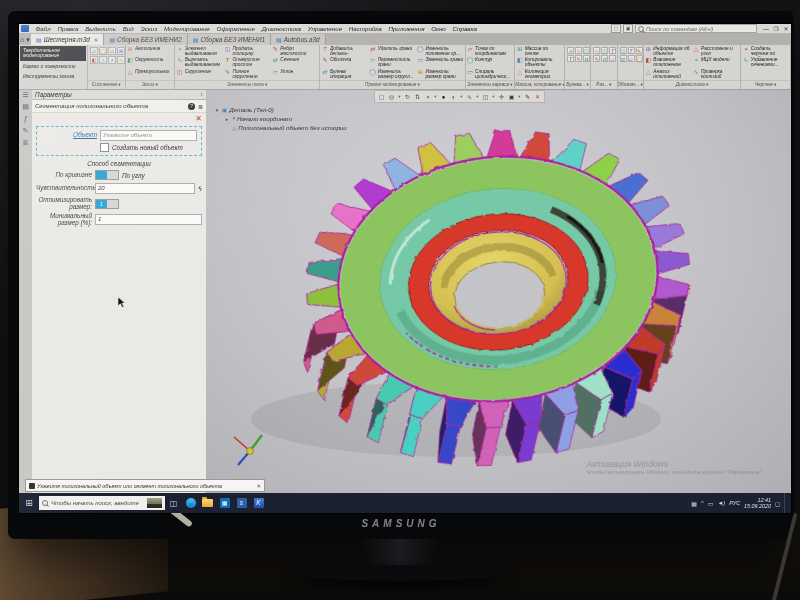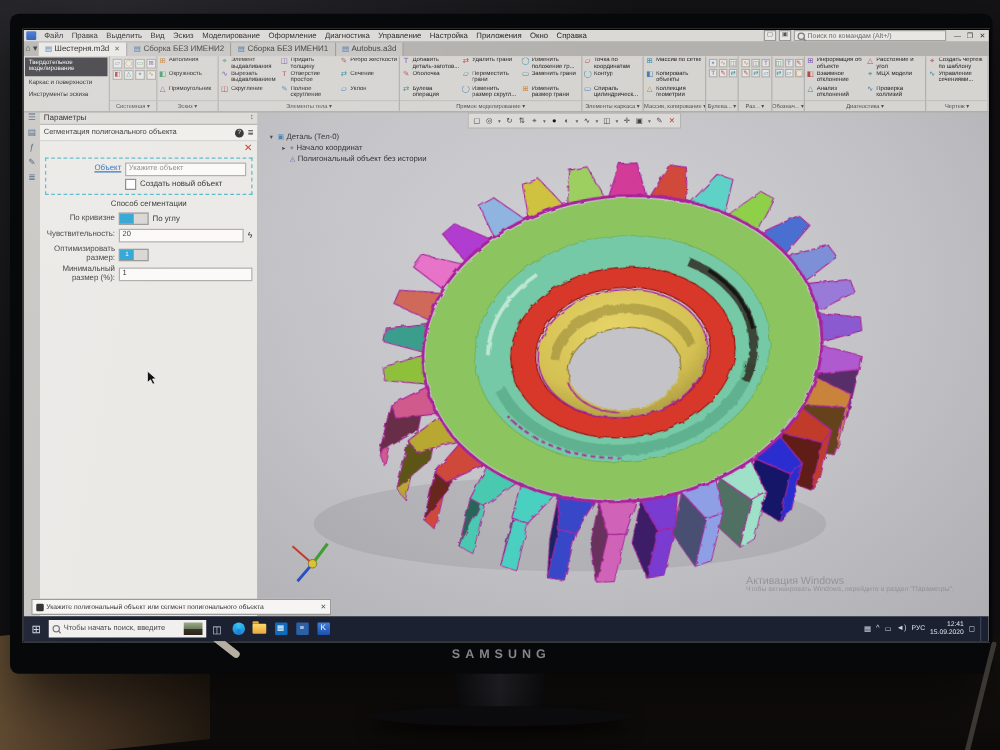--- a/index.html
+++ b/index.html
@@ -1,18 +1,18 @@
 <!DOCTYPE html>
 <html><head>
 <meta charset="utf-8">
 <style>
   html,body{margin:0;padding:0;background:#121214;width:800px;height:600px;overflow:hidden;
     font-family:"Liberation Sans","DejaVu Sans",sans-serif;}
   .photo{position:absolute;inset:0;width:800px;height:600px;
-    background:radial-gradient(ellipse at 10% 2%,rgba(105,105,112,.28),transparent 42%),#141417;}
+    background:radial-gradient(ellipse at 10% 2%,rgba(105,105,112,.28),transparent 42%),#141417;font-style:italic;}
   .desk{position:absolute;left:0;bottom:0;width:800px;height:92px;
     background:linear-gradient(#191612,#0d0b09);}
   .desk-wood{position:absolute;left:0;bottom:0;width:168px;height:100px;
     background:linear-gradient(115deg,#6e5639 0%,#4b3826 48%,#221a11 100%);transform:skewY(-6deg);}
   .cable-white{position:absolute;left:116px;top:496px;width:72px;height:8px;background:#c9c3b6;
     border-radius:5px;transform:rotate(14deg);box-shadow:0 2px 3px rgba(0,0,0,.5);}
   .cable-white2{position:absolute;left:150px;top:508px;width:46px;height:6px;background:#b5afa2;
     border-radius:4px;transform:rotate(38deg);}
   .cable-right{position:absolute;right:14px;bottom:-8px;width:4px;height:96px;background:#3b3733;
     transform:rotate(14deg);border-radius:2px;}

